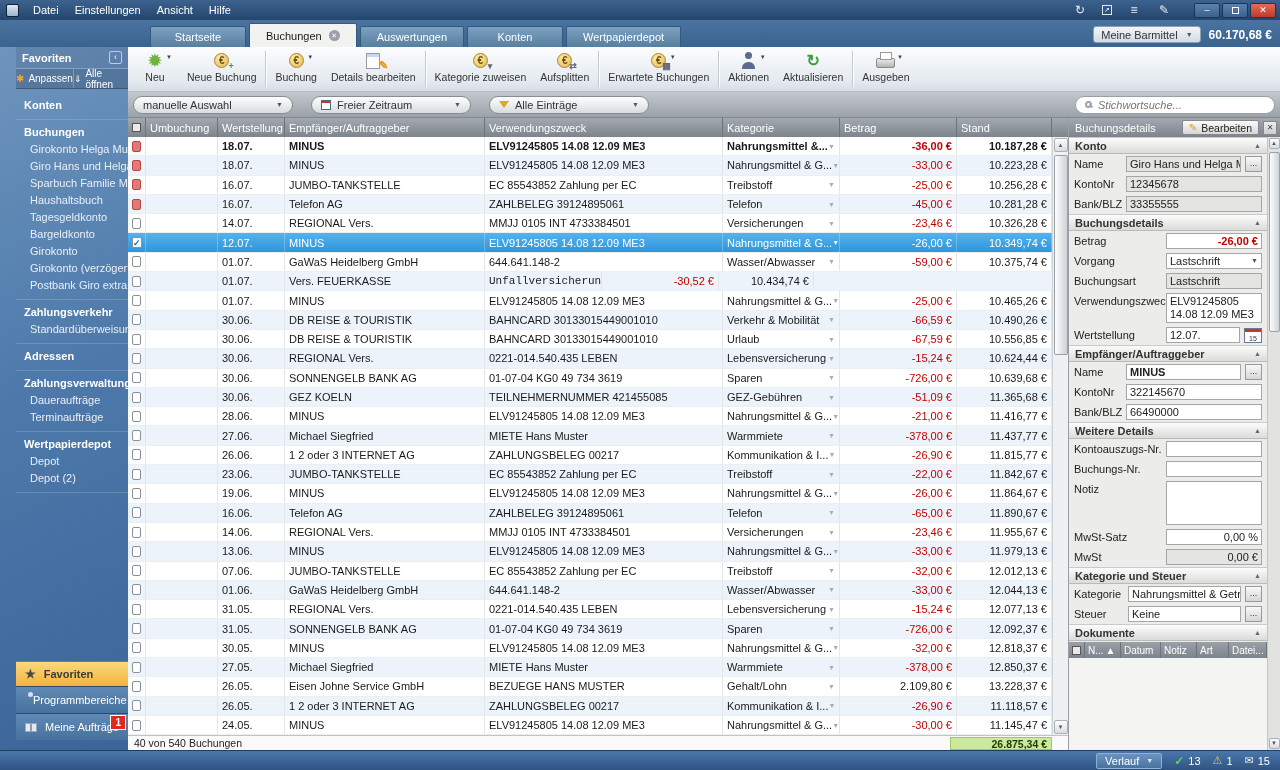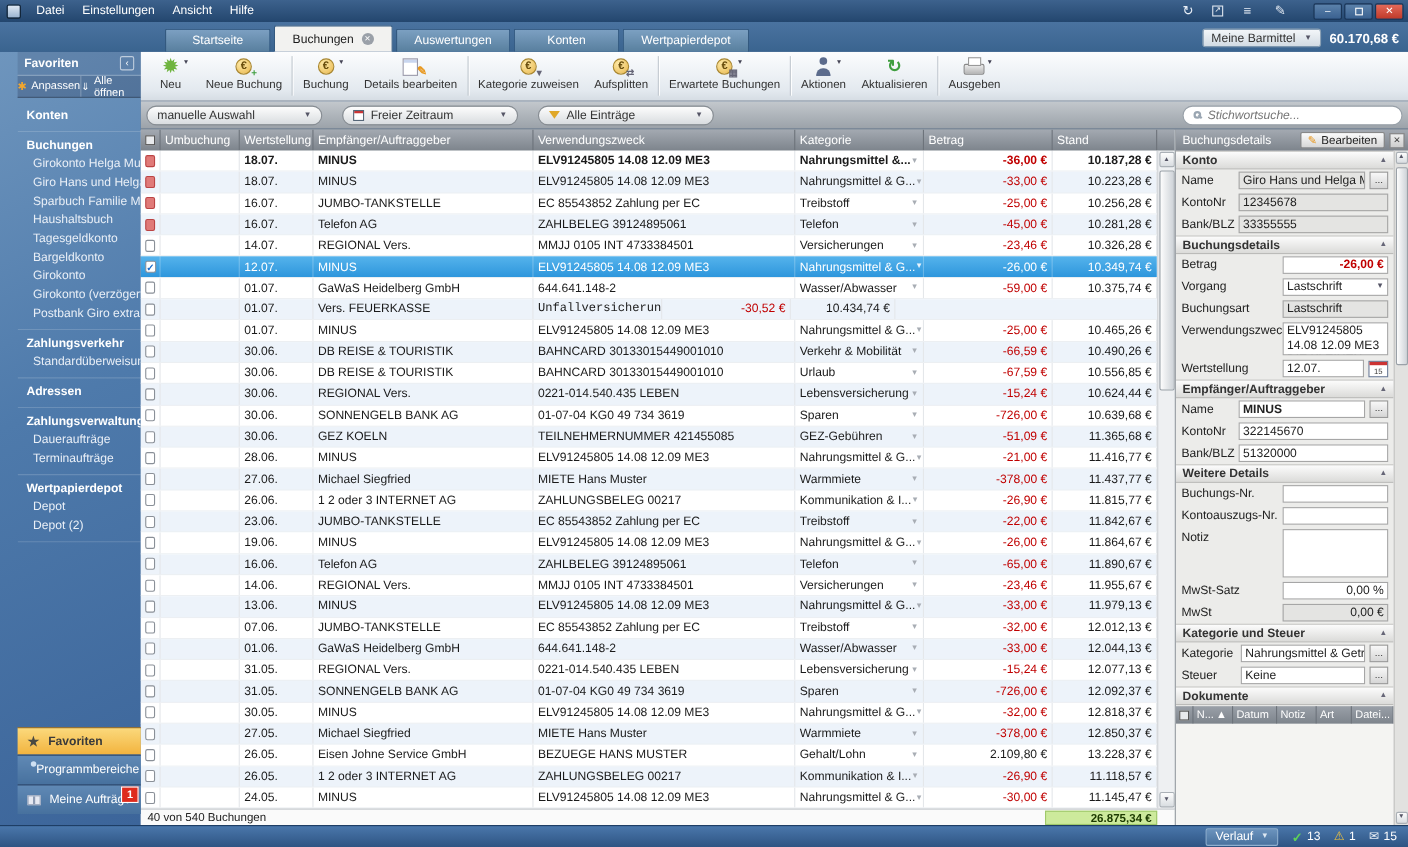--- a/index.html
+++ b/index.html
@@ -1266,33 +1266,33 @@
                   <span class="fl w46">Name</span>
                   <span class="inp bold">MINUS</span>
                   <span class="dots">...</span>
                 </div>
               <div class="fr">
                   <span class="fl w46">KontoNr</span>
                   <span class="inp">322145670</span>
                 </div>
               <div class="fr">
                   <span class="fl w46">Bank/BLZ</span>
-                  <span class="inp">51320000</span>
+                  <span class="inp">66490000</span>
                 </div>
 
               <div class="sec-h">
                   <span>Weitere Details</span>
                   <span class="up">▲</span>
                 </div>
               <div class="fr">
+                  <span class="fl w88">Kontoauszugs-Nr.</span>
+                  <span class="inp"></span>
+                </div>
+              <div class="fr">
                   <span class="fl w88">Buchungs-Nr.</span>
-                  <span class="inp"></span>
-                </div>
-              <div class="fr">
-                  <span class="fl w88">Kontoauszugs-Nr.</span>
                   <span class="inp"></span>
                 </div>
               <div class="fr top">
                   <span class="fl w88">Notiz</span>
                   <span class="inp notiz"></span>
                 </div>
               <div class="fr">
                   <span class="fl w88">MwSt-Satz</span>
                   <span class="inp r">0,00 %</span>
                 </div>

